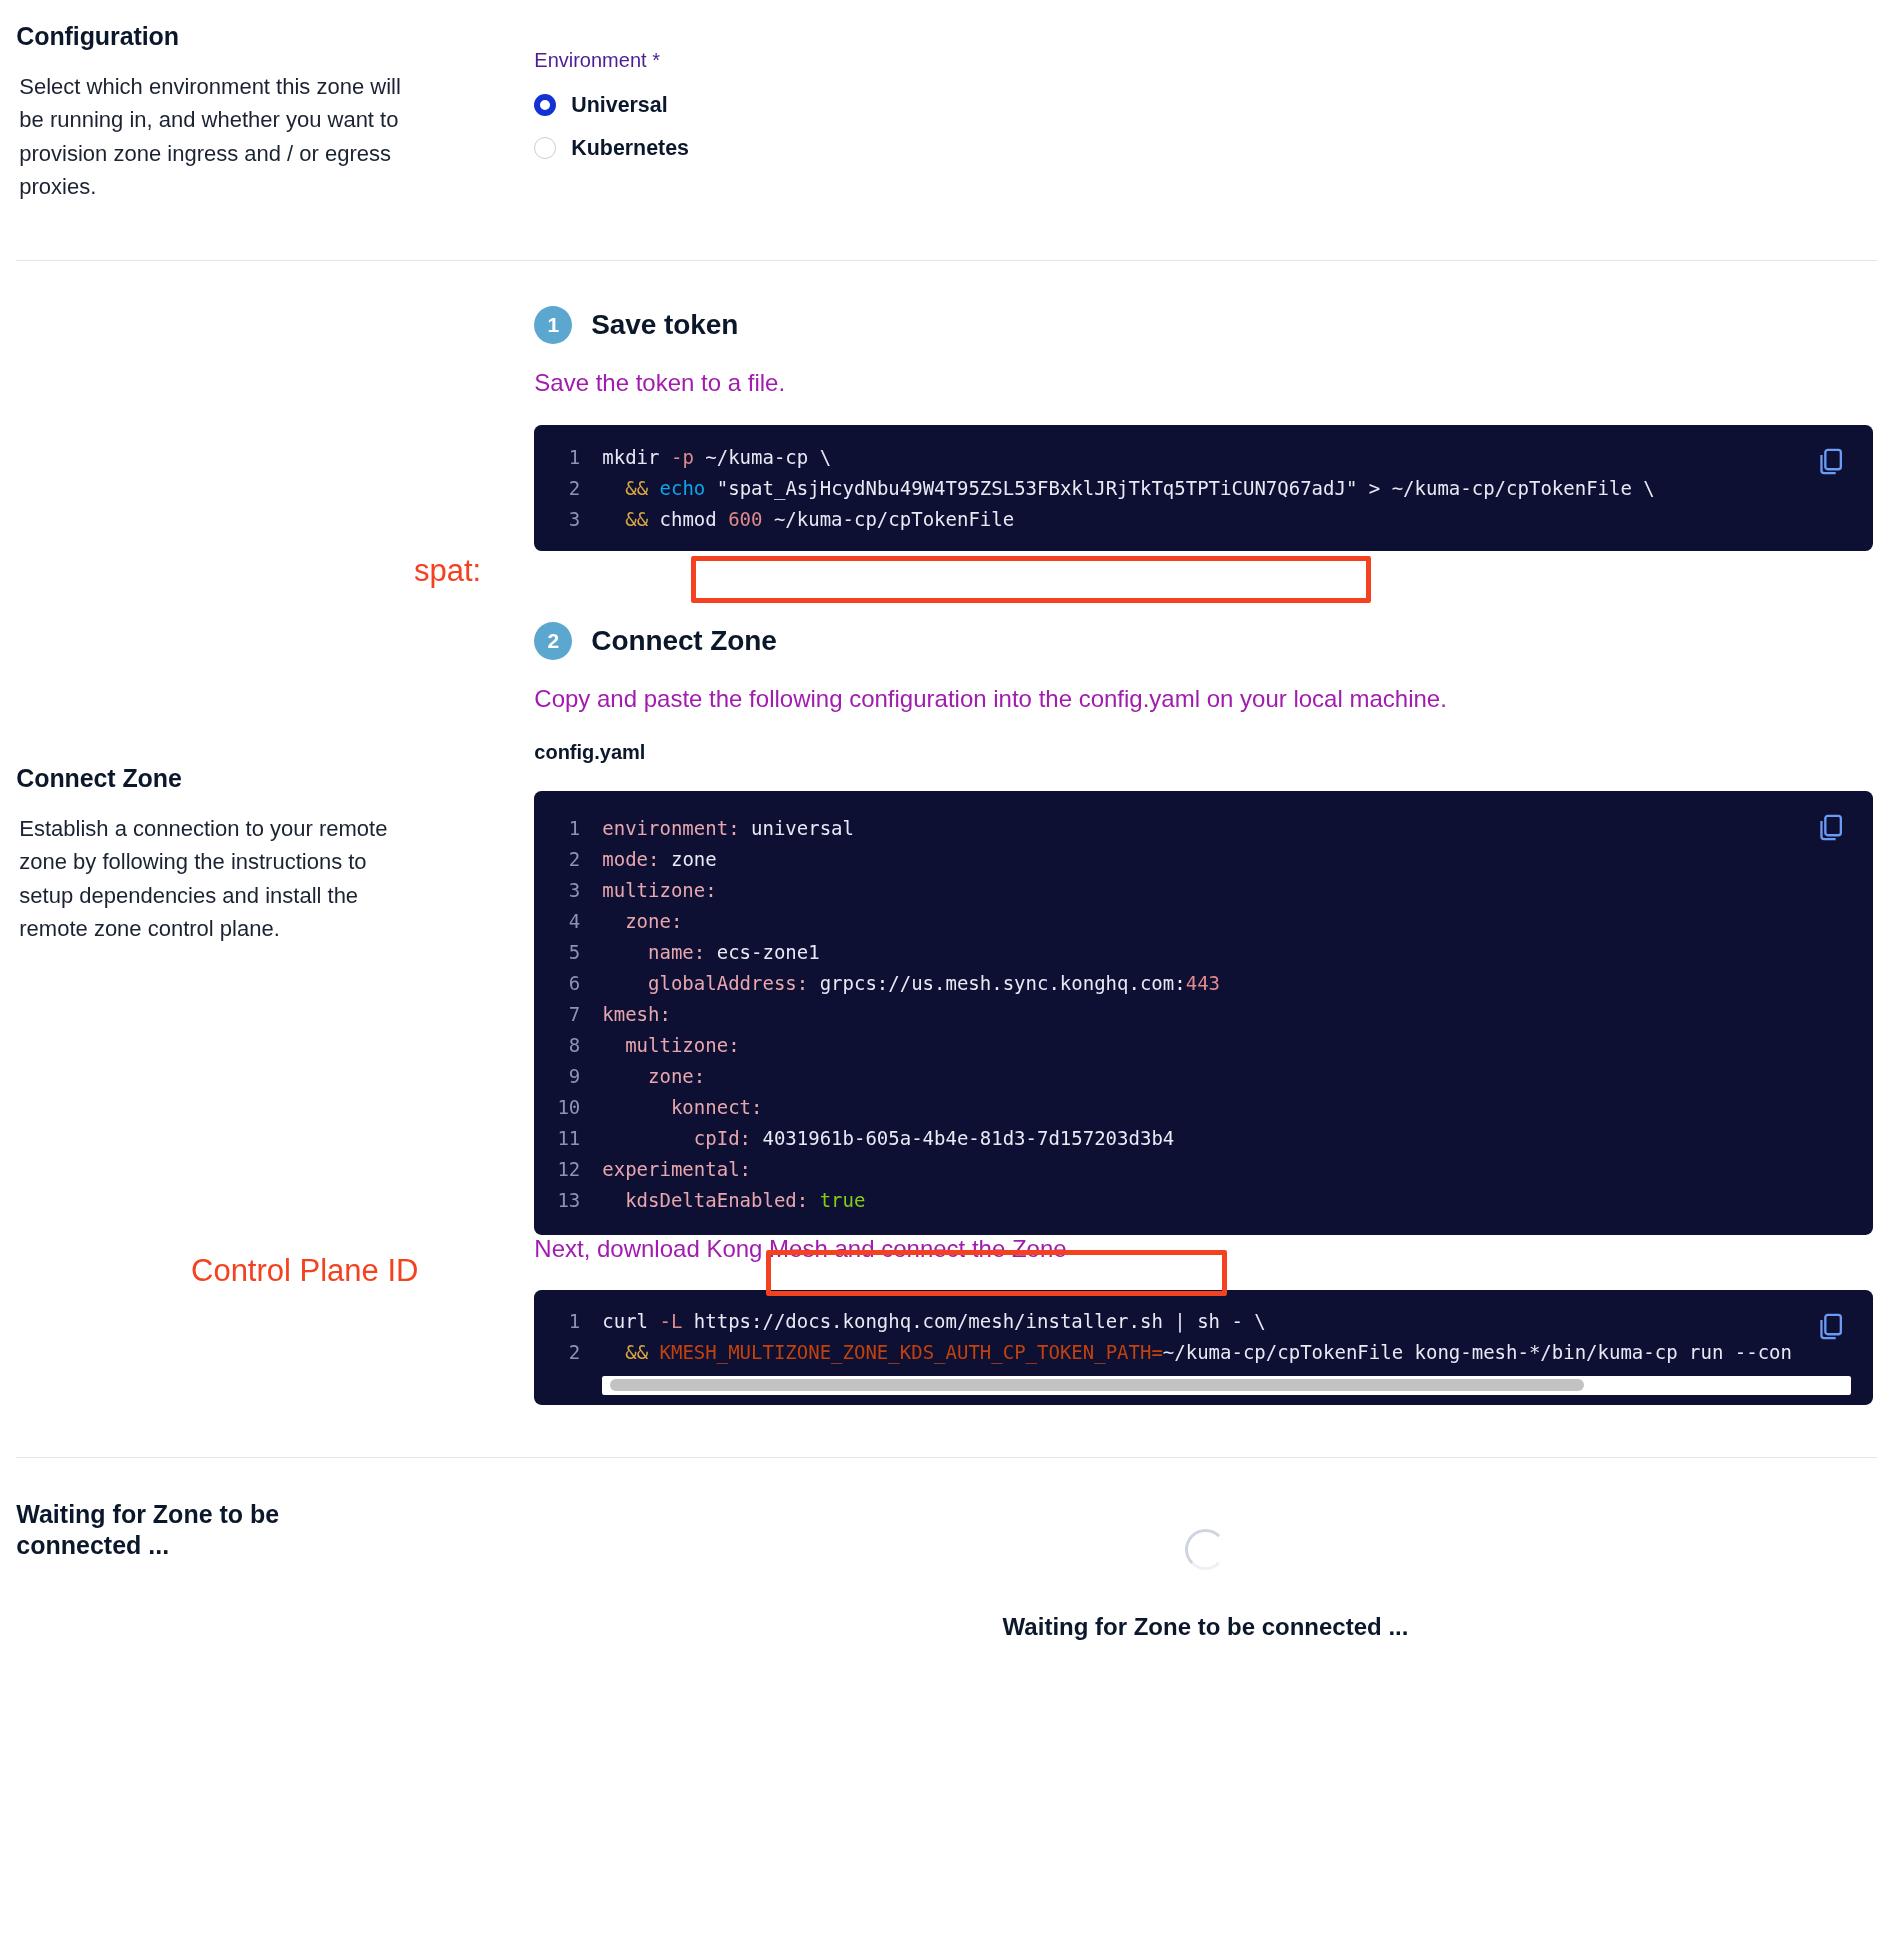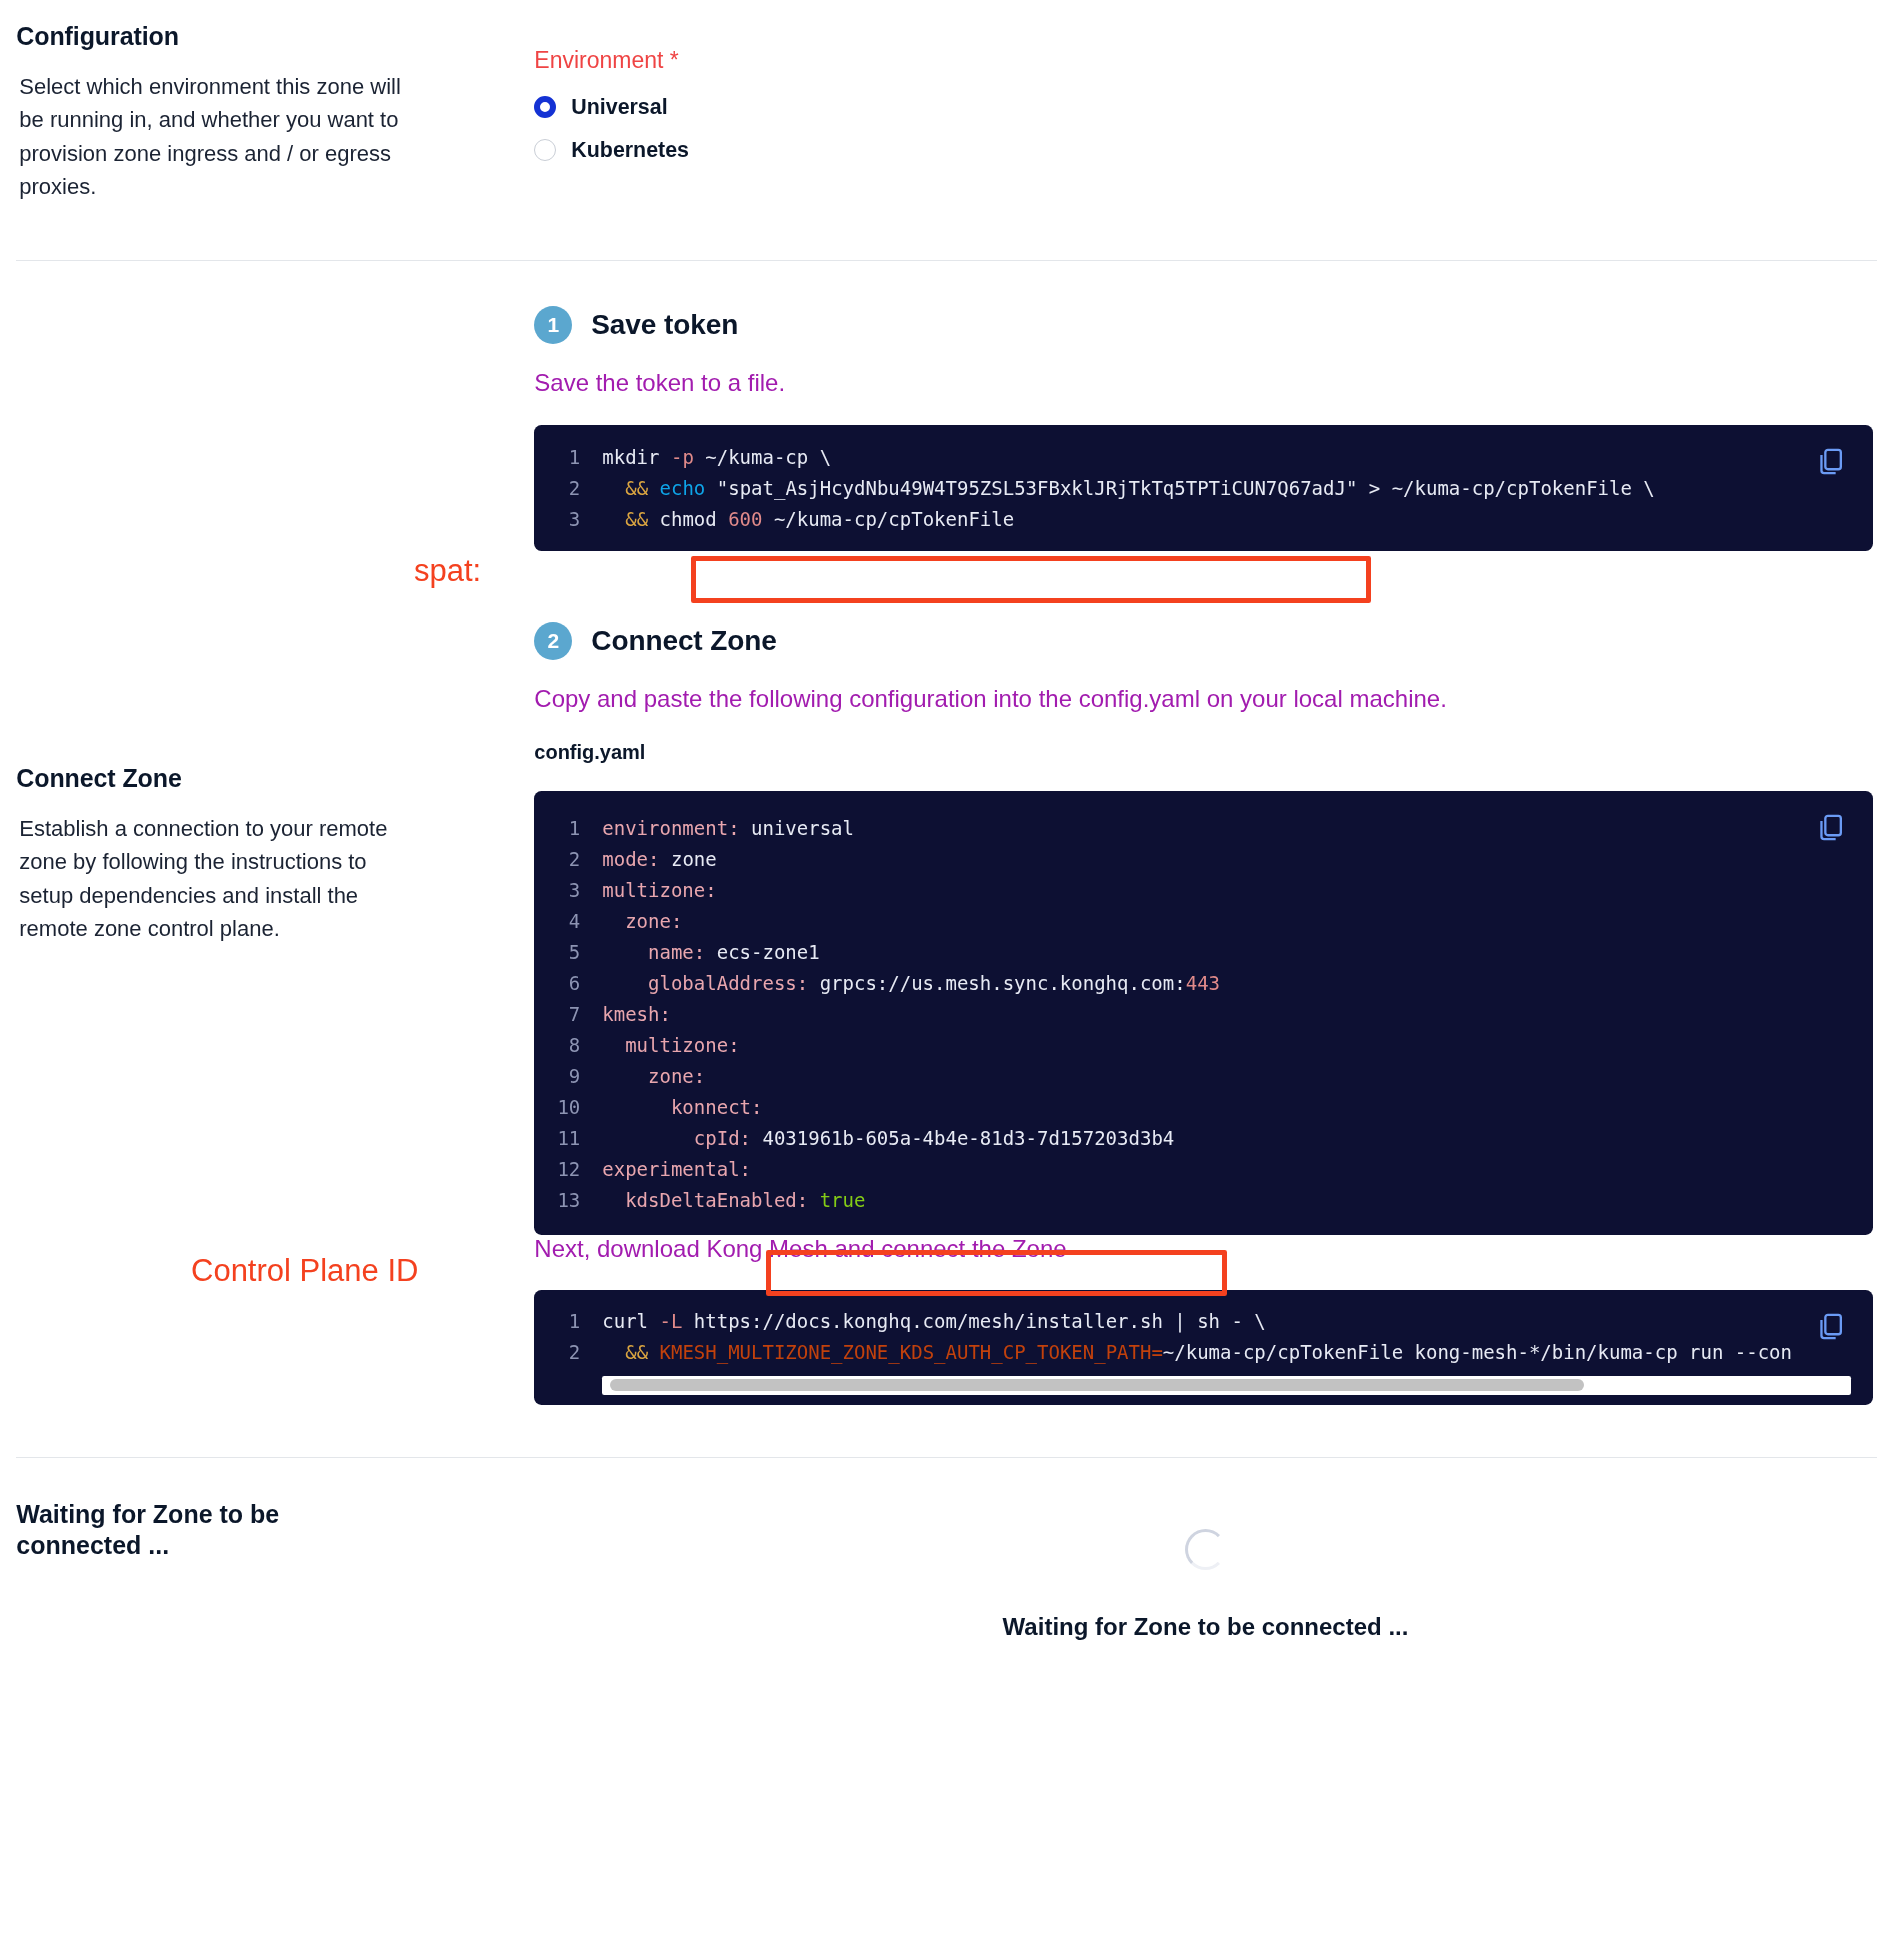--- a/index.html
+++ b/index.html
@@ -57,23 +57,23 @@
 
   .divider {
     height: 0.7px;
     background: #e3e6ea;
     width: 1861px;
     margin: 0 16.3px;
   }
 
   
   .field-label {
-    font-size: 23px;
+    font-size: 20px;
     font-weight: 400;
-    color: #ef4444;
+    color: #4c1d95;
     margin: 0 0 21px 0;
   }
   .radio-row {
     display: flex;
     align-items: center;
     margin-bottom: 18px;
   }
   .radio {
     width: 22px;
     height: 22px;

